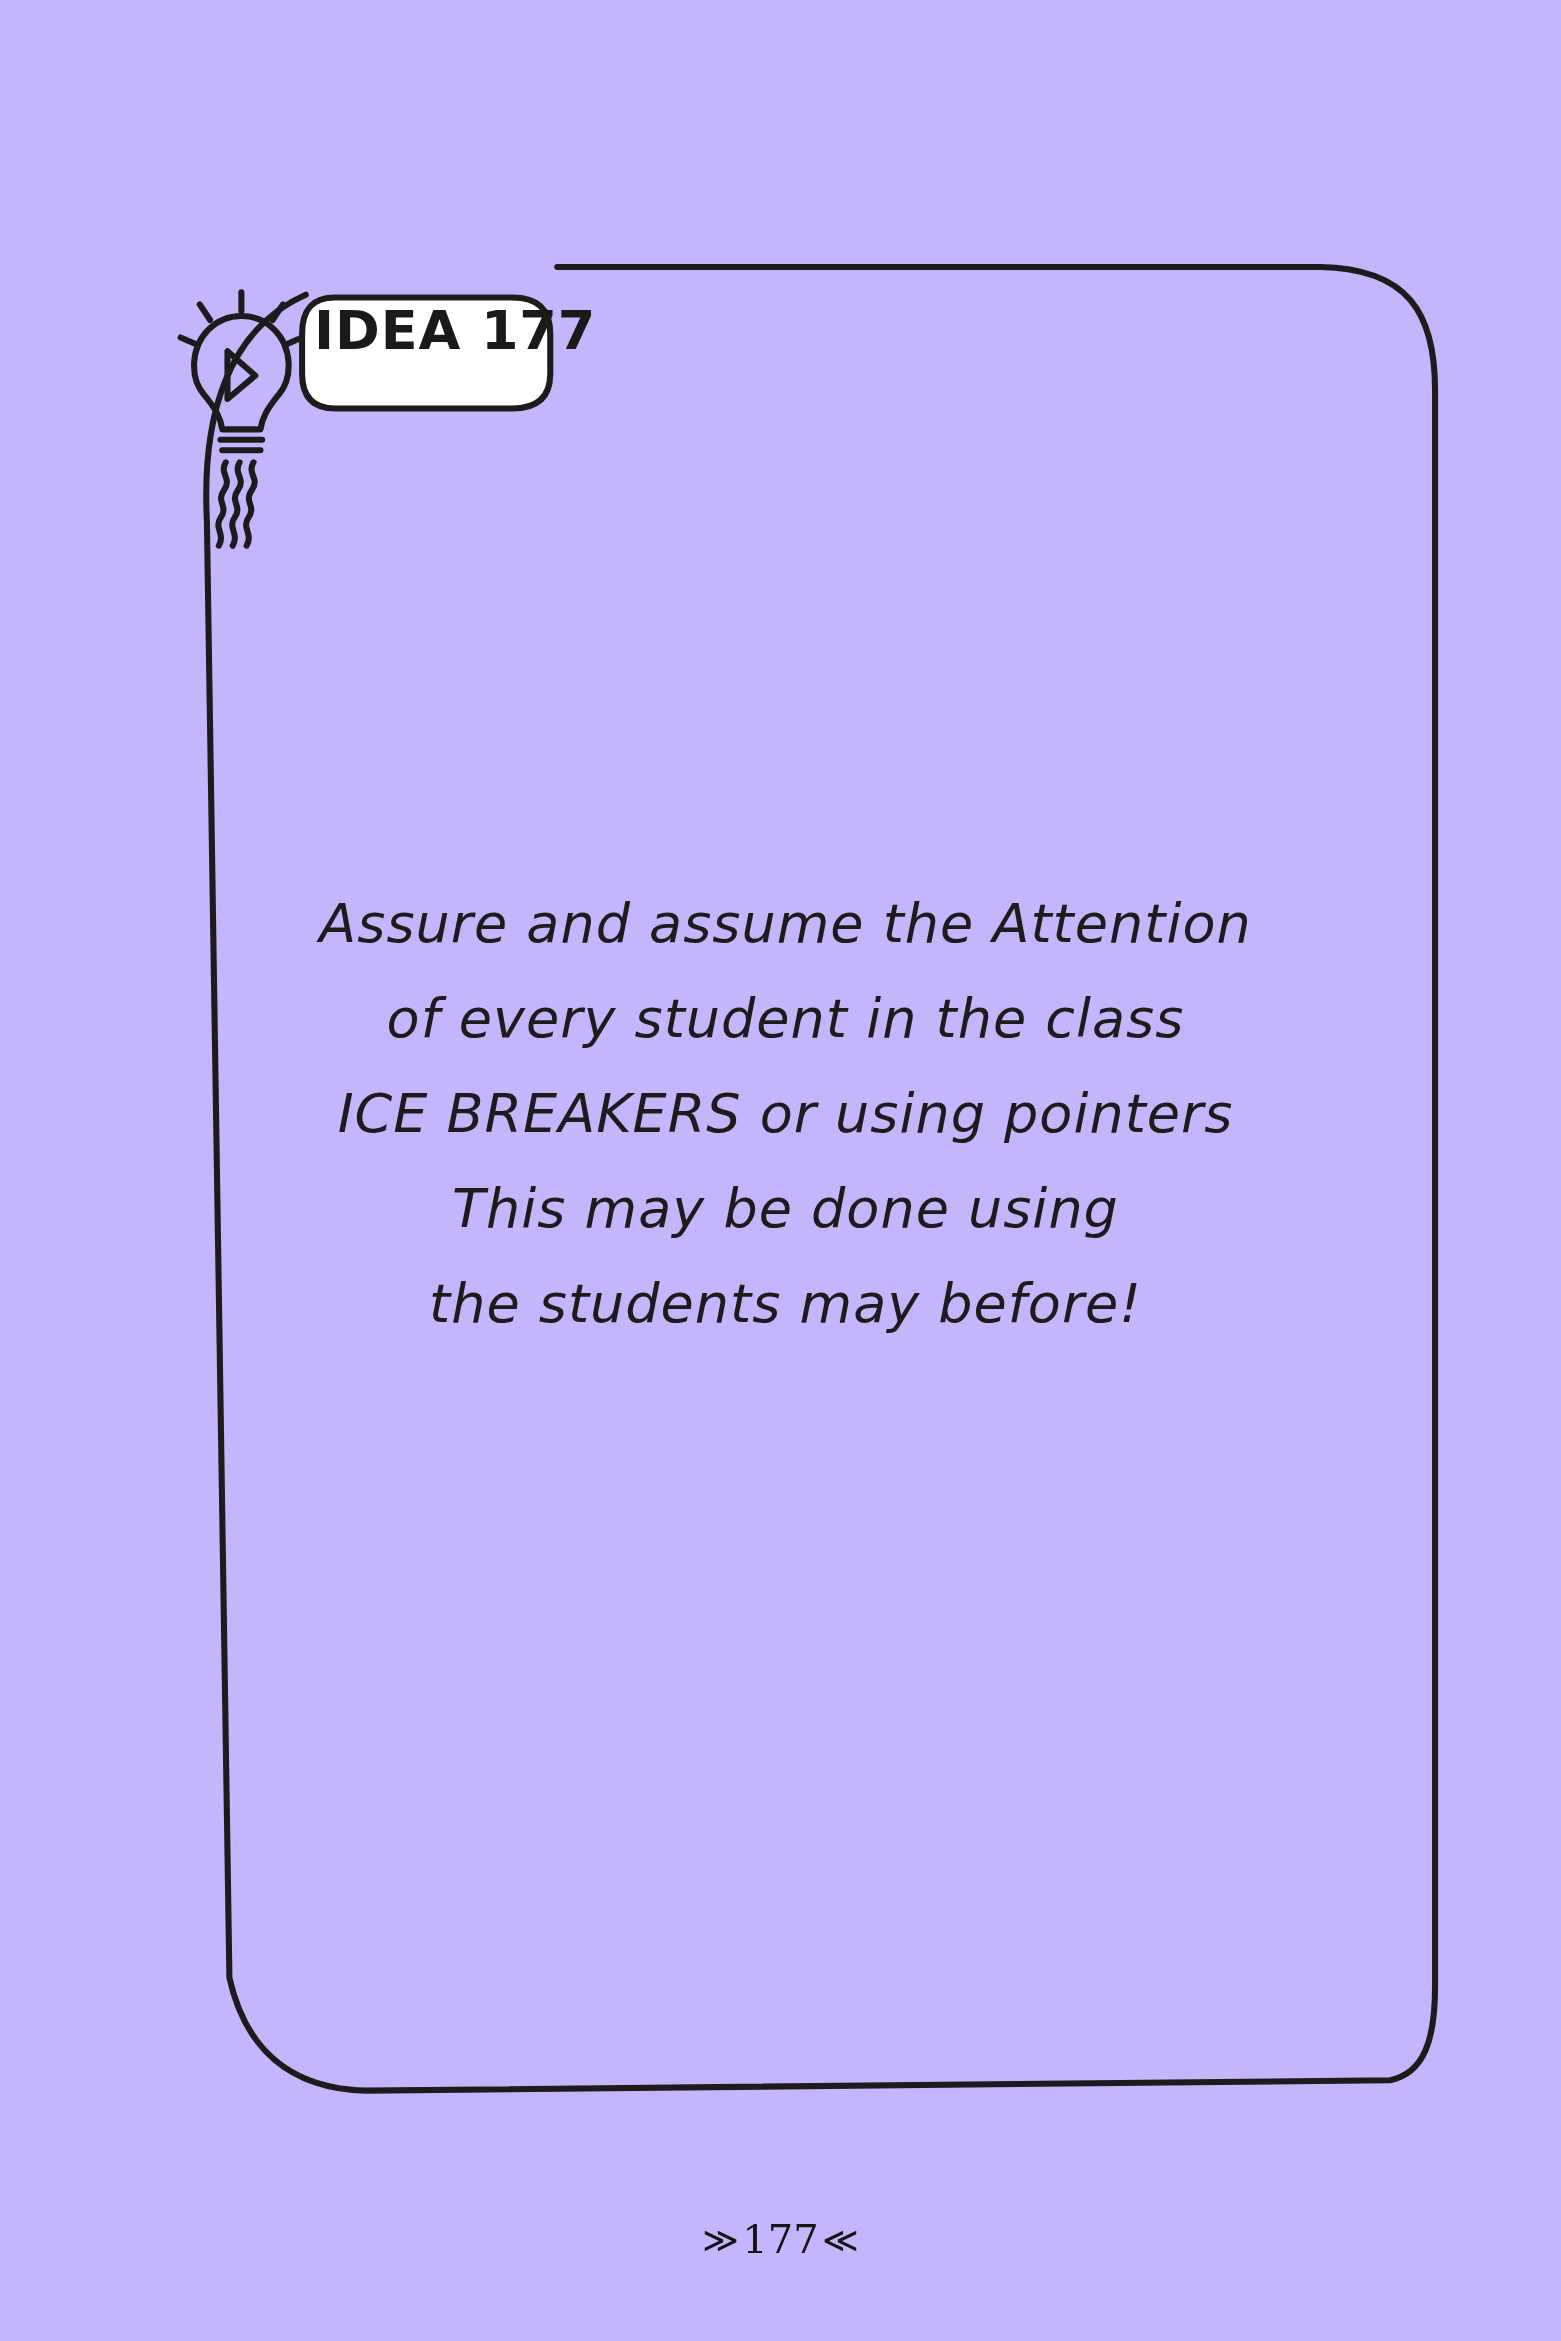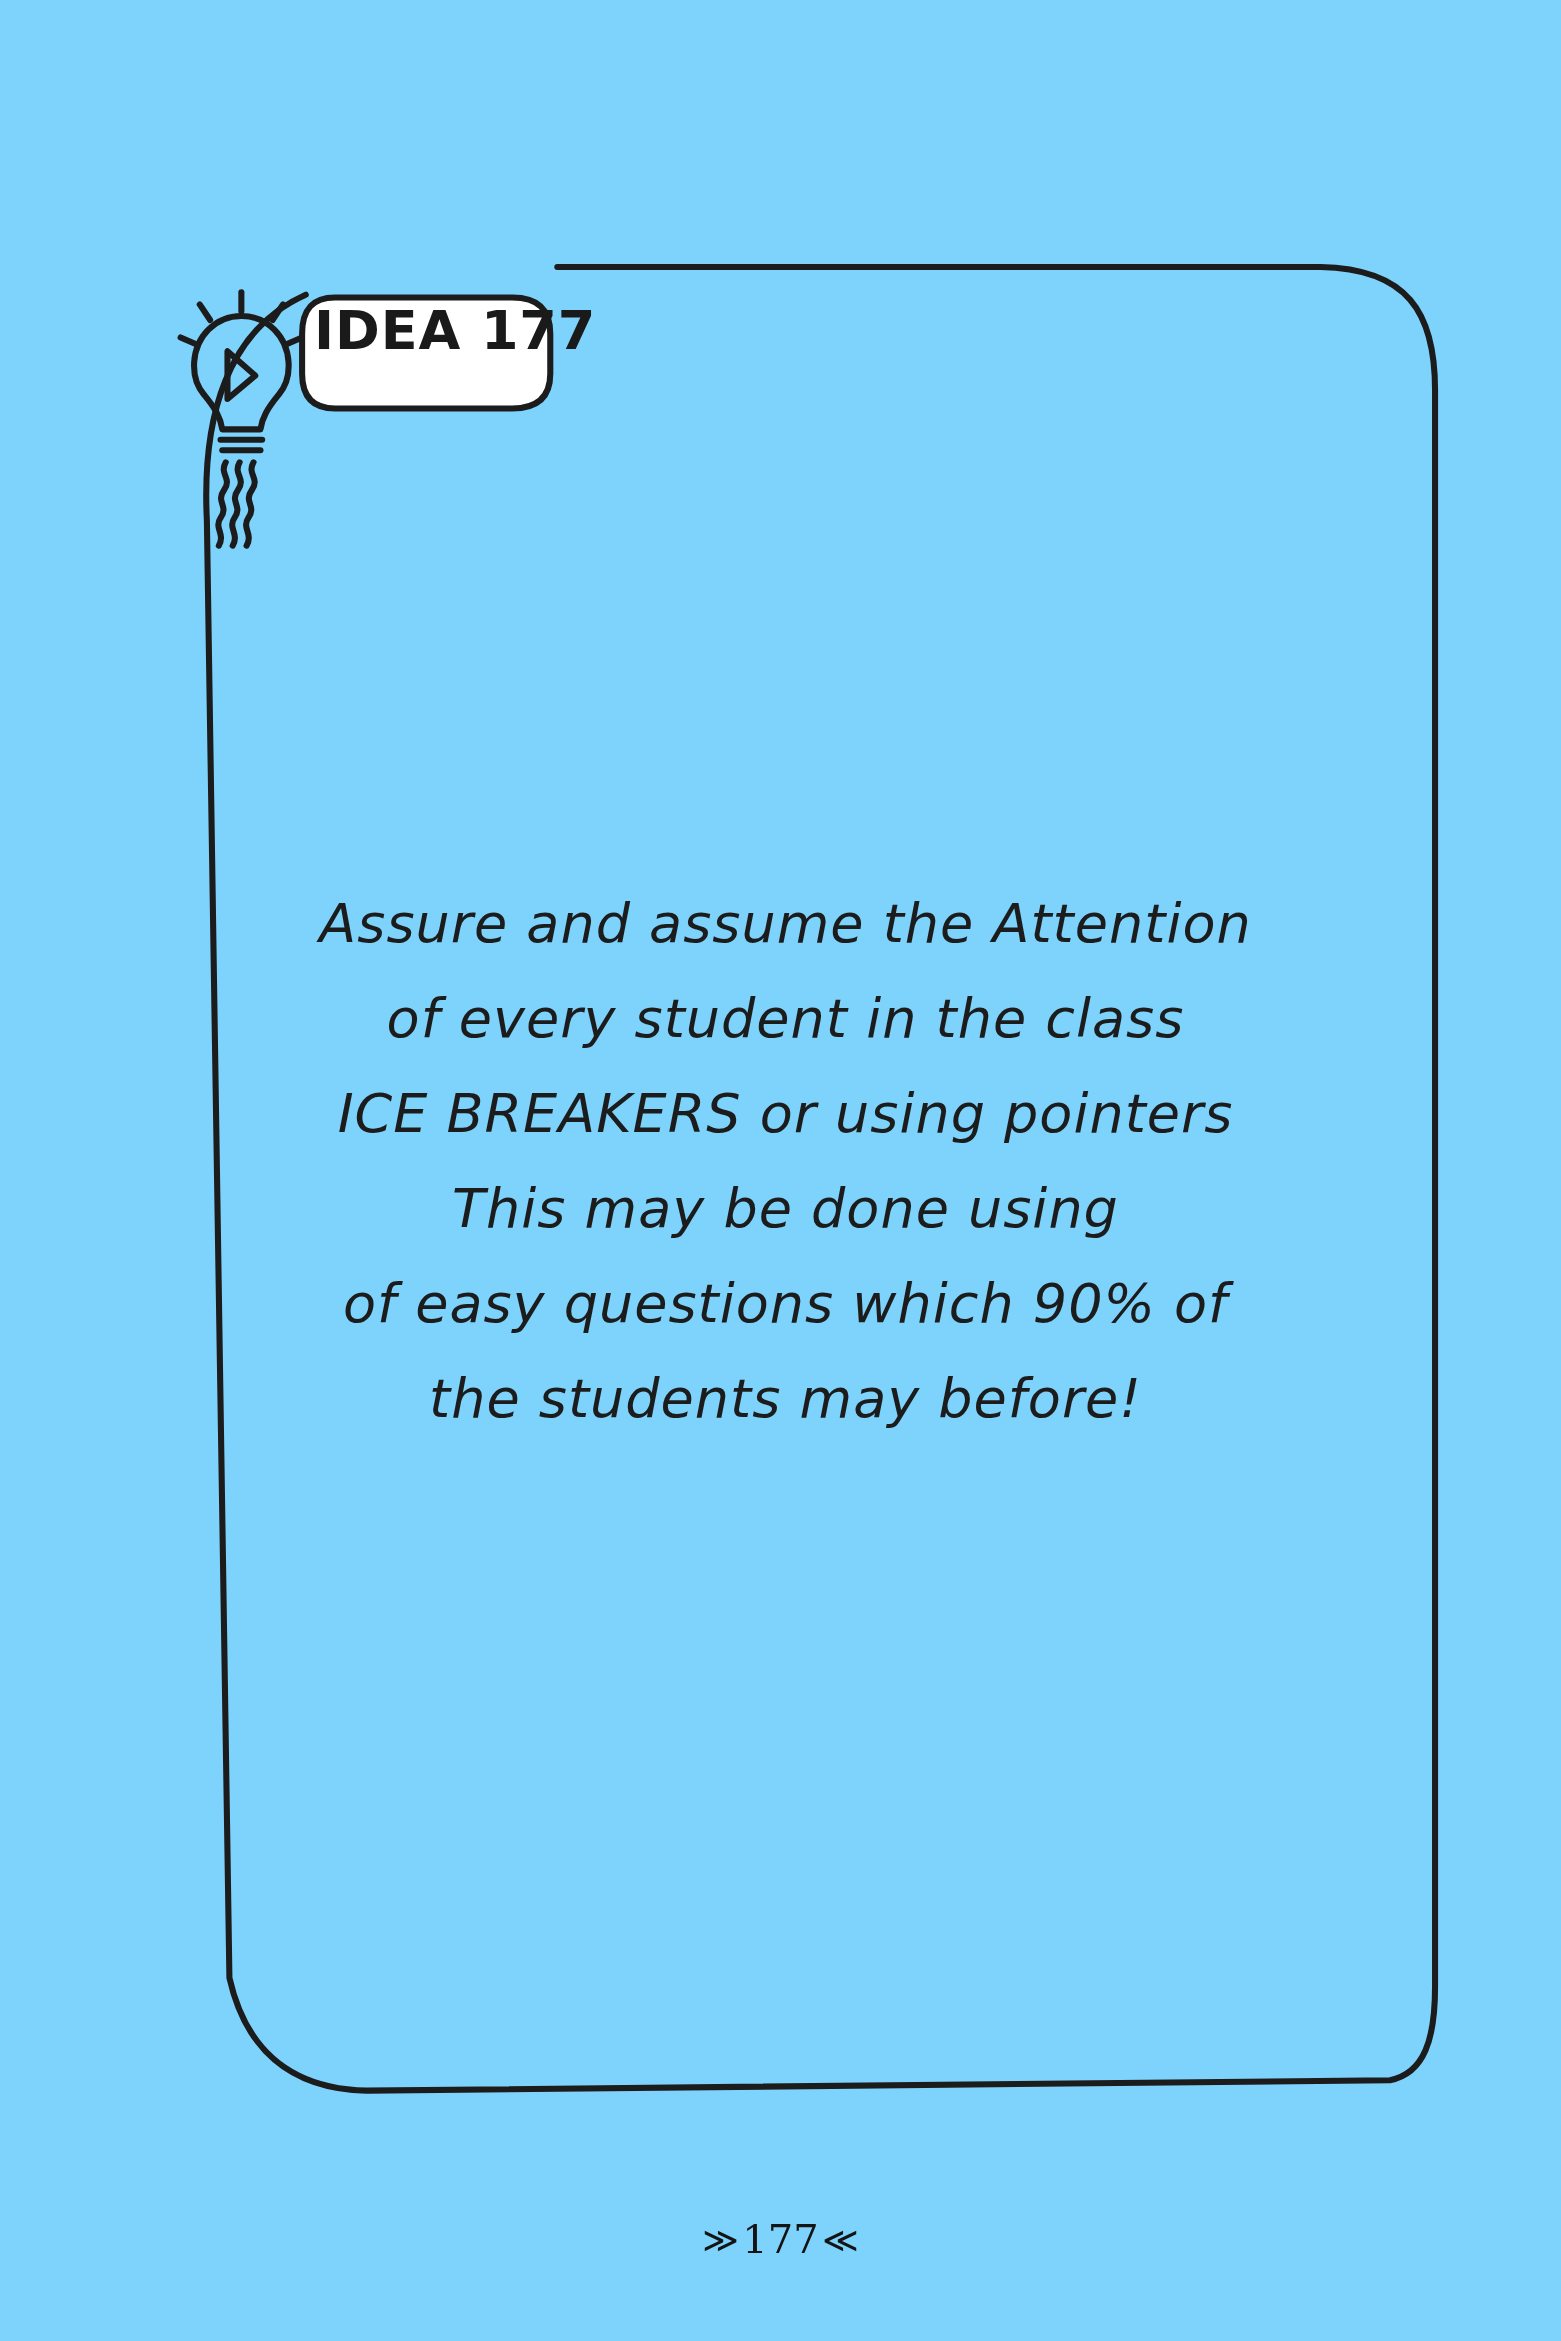--- a/index.html
+++ b/index.html
@@ -14,21 +14,21 @@
     font-family: "DejaVu Sans", sans-serif;
     overflow: hidden;
   }
 
   .page {
     position: absolute;
     left: 0;
     top: 0;
     width: 1561px;
     height: 2342px;
-    background: #7dd3fc;
+    background: #c4b5fd;
   }
 
   
   .card-frame {
     position: absolute;
     left: 193px;
     top: 260px;
     width: 1249px;
     height: 1848px;
   }
@@ -181,21 +181,20 @@
     </svg>
   </div>
 
   <div class="idea-label-text">IDEA 177</div>
 
   <div class="body-text">
     <span class="line">Assure and assume the Attention</span>
     <span class="line">of every student in the class</span>
     <span class="line">ICE BREAKERS or using pointers</span>
     <span class="line">This may be done using</span>
-    <span class="line">of easy questions which 90% of</span>
     <span class="line">the students may before!</span>
   </div>
 
   <div class="footer">
     <span class="footer-inner">
       <span class="orn left">≫</span>
       <span class="footer-num">177</span>
       <span class="orn right">≫</span>
     </span>
   </div>

